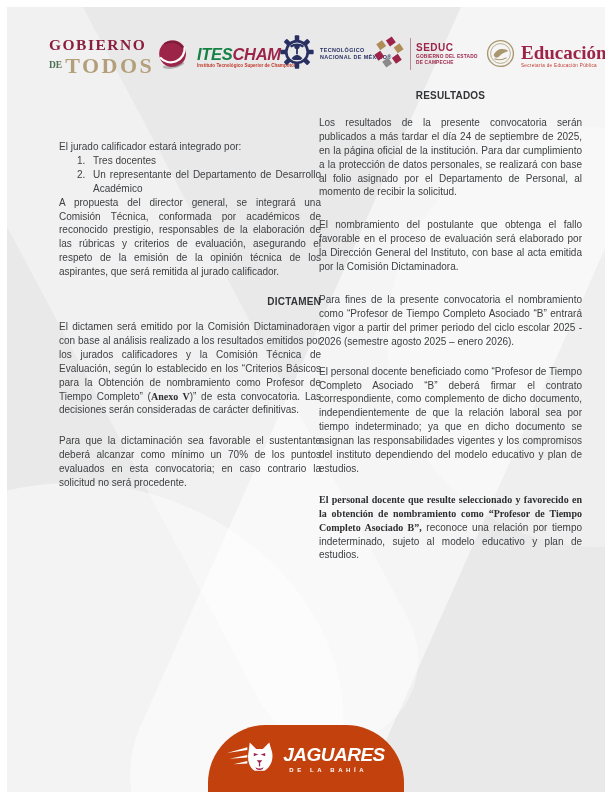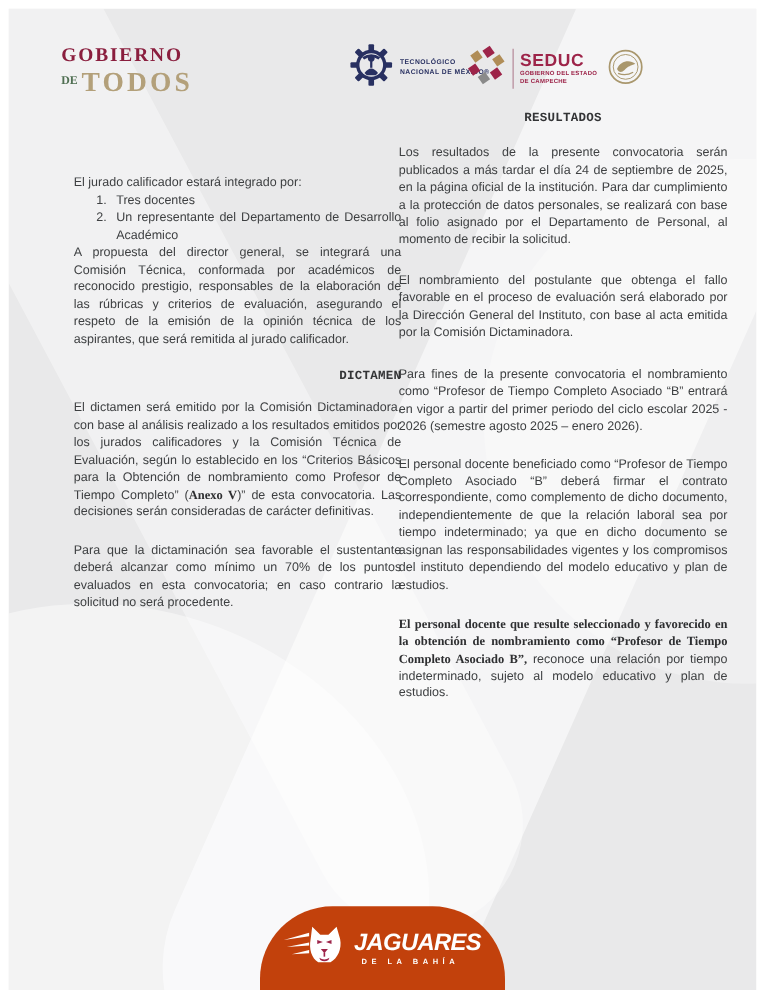--- a/index.html
+++ b/index.html
@@ -34,34 +34,34 @@
   .ites-green{color:#168145;}
   .ites-maroon{color:#9d2449;}
   .ites-sub{font-size:4.6px;color:#c0392b;margin-top:2px;font-weight:bold;}
 
   .logo-tecnm{left:272px;top:27px;}
   .tecnm-txt{line-height:1.35;font-size:5.4px;font-weight:bold;color:#283061;letter-spacing:.4px;}
 
   .logo-seduc{left:366px;top:29px;}
   .seduc-div{width:1px;height:32px;background:#b78c9b;}
   .seduc-txt{line-height:1.25;}
-  .seduc-name{font-size:14px;font-weight:bold;color:#9d2449;letter-spacing:.5px;}
+  .seduc-name{font-size:10px;font-weight:bold;color:#9d2449;letter-spacing:.5px;}
   .seduc-sub{font-size:4.8px;font-weight:bold;color:#9d2449;letter-spacing:.2px;}
 
   .logo-edu{left:478px;top:31px;}
   .edu-txt{line-height:1;}
   .edu-name{font-family:"Liberation Serif",serif;font-size:19px;font-weight:bold;color:#9d2449;}
   .edu-sub{font-size:4.6px;color:#c0392b;margin-top:2px;letter-spacing:.3px;}
 
   
   .doc{position:absolute;color:#3e4042;font-size:10px;line-height:13.9px;}
   .doc p{margin:0;text-align:justify;}
   .col-left{left:52px;top:133px;width:262px;}
   .col-right{left:312px;top:82px;width:263px;}
-  .h{font-weight:bold;color:#333436;text-align:center;letter-spacing:.2px;font-family:Liberation Mono, monospace;}
+  .h{font-weight:bold;color:#333436;text-align:center;letter-spacing:.2px;}
   .h.comision{margin:40px 0 12px;}
   .h.dictamen{margin:16px 0 11px;text-align:right;}
   .h.resultados{margin:0 0 13px;}
   .b{font-weight:bold;color:#2e2f31;font-family:Liberation Serif, serif;}
   ul.jury{list-style:none;margin:0;padding:0 0 0 18px;}
   ul.jury li{display:flex;text-align:left;}
   ul.jury .mk{width:16px;flex:0 0 16px;}
   ul.jury .it{flex:1;text-align:justify;}
   .gap17{margin-bottom:17px !important;}
   .gap19{margin-bottom:19px !important;}
@@ -89,20 +89,36 @@
   <div class="logos">
 
     <div class="logo logo-gob">
       <div class="gob-l1">GOBIERNO</div>
       <div class="gob-l2">
         <span class="gob-de">DE</span>
         <span class="gob-todos">TODOS</span>
       </div>
     </div>
 
+    <div class="logo logo-ites">
+      <span>
+        <svg width="37" height="37" viewBox="0 0 40 40">
+          <circle cx="19" cy="18" r="14.5" fill="#9d2449"></circle>
+          <path d="M5.5 22 a15 15 0 0 0 26.5 -11" stroke="#ffffff" stroke-width="2.4" fill="none"></path>
+          <path d="M10 7.5 a15 15 0 0 1 20 4" stroke="#7a1c38" stroke-width="2" fill="none"></path>
+          <path d="M9 32 q10 4 22 -4" stroke="#8c8c8c" stroke-width="2.4" fill="none" opacity=".6"></path>
+        </svg>
+      </span>
+      <div class="ites-txt">
+        <div class="ites-name">
+          <span class="ites-green">ITES</span><span class="ites-maroon">CHAM</span>
+        </div>
+        <div class="ites-sub">Instituto Tecnológico Superior de Champotón</div>
+      </div>
+    </div>
 
     <div class="logo logo-tecnm">
       <span>
         <svg width="36" height="36" viewBox="0 0 40 40">
           <g fill="#283061">
             <rect x="17.5" y="1.5" width="5" height="8" rx="1"></rect>
             <rect x="17.5" y="30.5" width="5" height="8" rx="1"></rect>
             <rect x="1.5" y="17.5" width="8" height="5" rx="1"></rect>
             <rect x="30.5" y="17.5" width="8" height="5" rx="1"></rect>
             <rect x="17.5" y="1.5" width="5" height="8" rx="1" transform="rotate(45 20 20)"></rect>
@@ -149,20 +165,24 @@
 
     <div class="logo logo-edu">
       <span>
         <svg width="31" height="31" viewBox="0 0 36 36">
           <circle cx="18" cy="18" r="15" fill="none" stroke="#a9976d" stroke-width="1.6"></circle>
           <circle cx="18" cy="18" r="11.5" fill="none" stroke="#a9976d" stroke-width=".9"></circle>
           <path d="M10 20 C13 12 22 11 27 15 C23 17 20 17 17 21 C14 24 11.5 23 10 20 Z" fill="#a9976d"></path>
           <path d="M11 24 q7 3 14 -1" stroke="#a9976d" stroke-width="1.2" fill="none"></path>
         </svg>
       </span>
+      <div class="edu-txt">
+        <div class="edu-name">Educación</div>
+        <div class="edu-sub">Secretaría de Educación Pública</div>
+      </div>
     </div>
   </div>
 
   <div class="doc col-left">
     <p>El jurado calificador estará integrado por:</p>
     <ul class="jury">
       <li>
         <span class="mk">1.</span>
         <span class="it">Tres docentes</span>
       </li>

